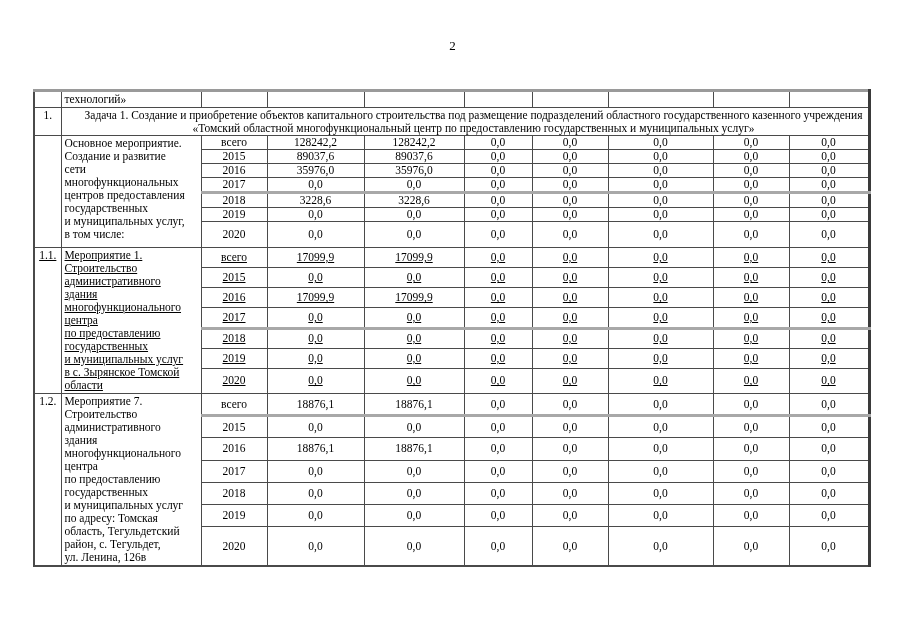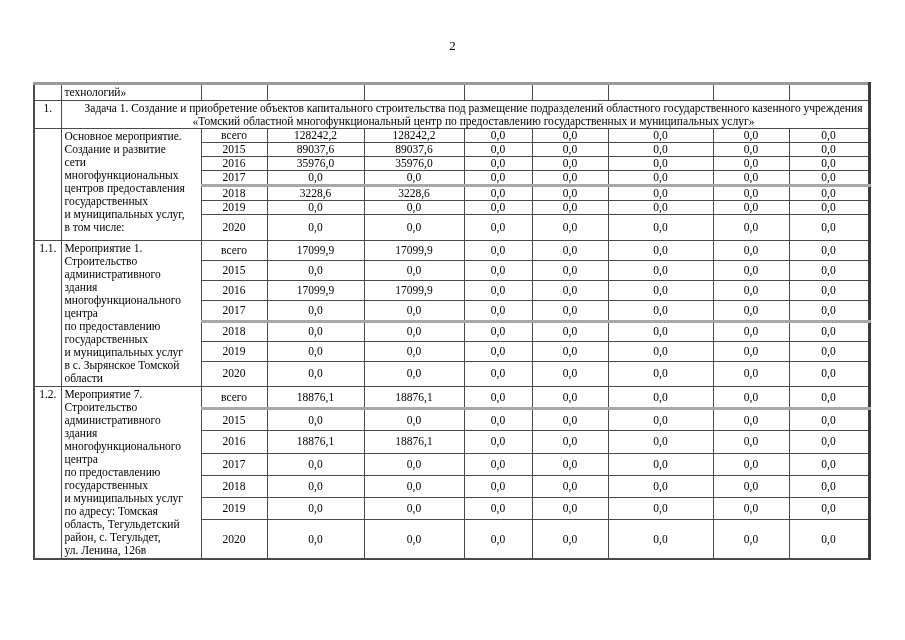--- a/index.html
+++ b/index.html
@@ -5,41 +5,41 @@
   html,body { margin:0; padding:0; background:#e9e9e9; }
   .page {
     position:relative; width:905px; height:640px; background:#ffffff;
     font-family:"Liberation Serif", serif; color:#000; overflow:hidden;
   }
   .page-number {
     position:absolute; top:38px; left:0; width:100%;
     text-align:center; font-size:13px;
   }
   table.doc-table {
-    position:absolute; left:33px; top:82px; width:835px;
+    position:absolute; left:33px; top:89px; width:835px;
     border-collapse:collapse; table-layout:fixed;
     border-top:3px solid #9a9a9a;
     border-left:2px solid #4a4a4a;
     border-right:3px solid #3a3a3a;
     border-bottom:2px solid #4a4a4a;
   }
   td {
     border:1px solid #4a4a4a;
     font-size:11.5px; line-height:13px;
     padding:0 2px; text-align:center; vertical-align:middle;
     overflow:hidden;
   }
   td.c-num  { vertical-align:top; padding-top:1px; }
   td.c-name { vertical-align:top; text-align:left; padding:1px 3px;
               white-space:pre-line; }
   td.c-task { text-align:center; white-space:pre-line;padding-left:20px; }
   tr.row-carry { height:15px; }
   tr.row-task  { height:28px; }
   tr.b0 { height:13px; }  tr.b0-last { height:26px; }
-  tr.b1 { height:20px; }  tr.b1-last { height:25px; }
+  tr.b1 { height:20px;text-decoration:underline; }  tr.b1-last { height:25px; }
   tr.b2 { height:22px;padding-left:28px; }  tr.b2-last { height:39px; }
   tr.sep td { border-top:3px solid #a8a8a8; }
 </style>
 </head>
 <body>
 
 <div class="page">
   <div class="page-number">2</div>
 
   <table class="doc-table">

